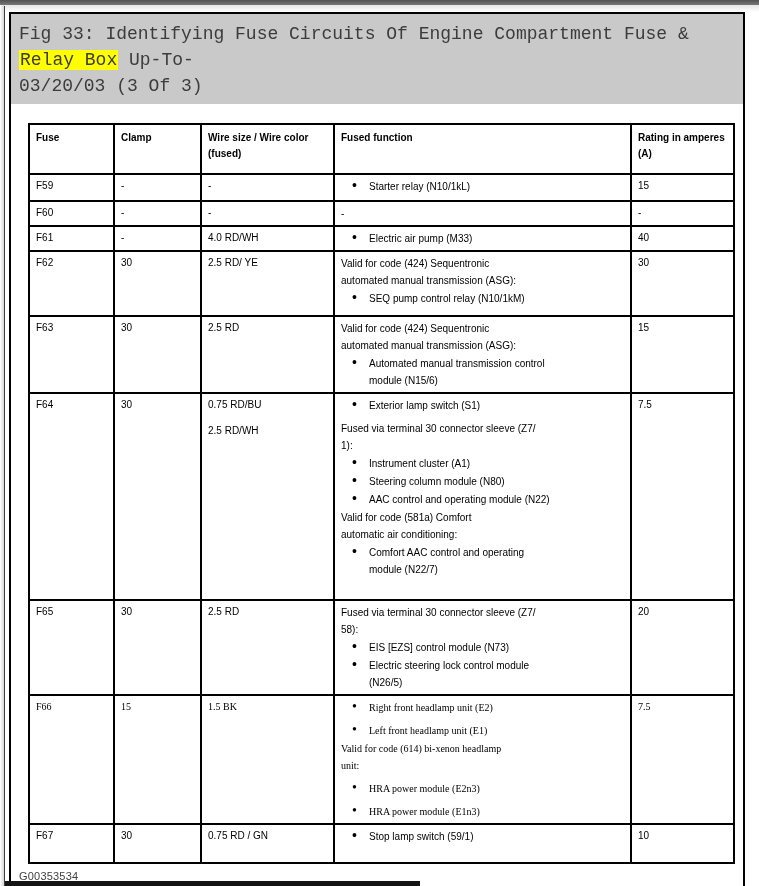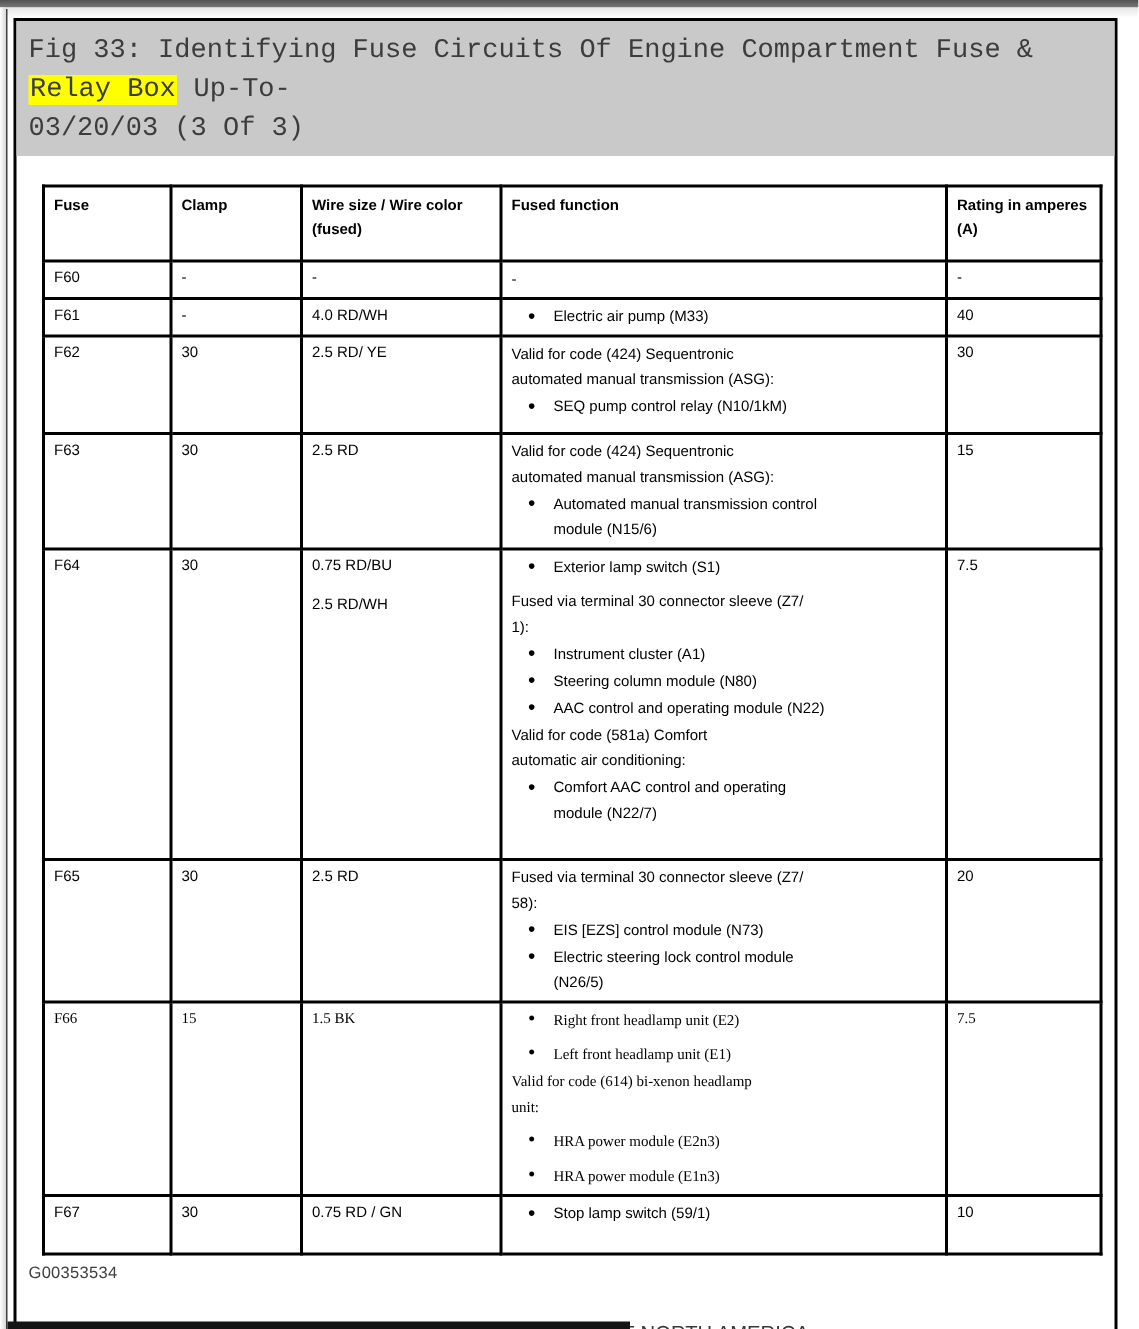--- a/index.html
+++ b/index.html
@@ -70,20 +70,31 @@
     <thead>
       <tr style="height:50px">
           <th>Fuse</th>
           <th>Clamp</th>
           <th>Wire size / Wire color (fused)</th>
           <th>Fused function</th>
           <th>Rating in amperes (A)</th>
         </tr>
     </thead>
     <tbody>
+        <tr style="height: 27px;">
+          <td class="c-fuse">F59</td>
+          <td class="c-clamp">-</td>
+          <td class="c-wire">
+            <div class="wire-line">-</div>
+          </td>
+          <td class="c-fn">
+            <div class="fn-item fn-bullet">Starter relay (N10/1kL)</div>
+          </td>
+          <td class="c-rating">15</td>
+        </tr>
         <tr style="height: 23px;">
           <td class="c-fuse">F60</td>
           <td class="c-clamp">-</td>
           <td class="c-wire">
             <div class="wire-line">-</div>
           </td>
           <td class="c-fn">
             <div class="fn-item fn-text">-</div>
           </td>
           <td class="c-rating">-</td>

